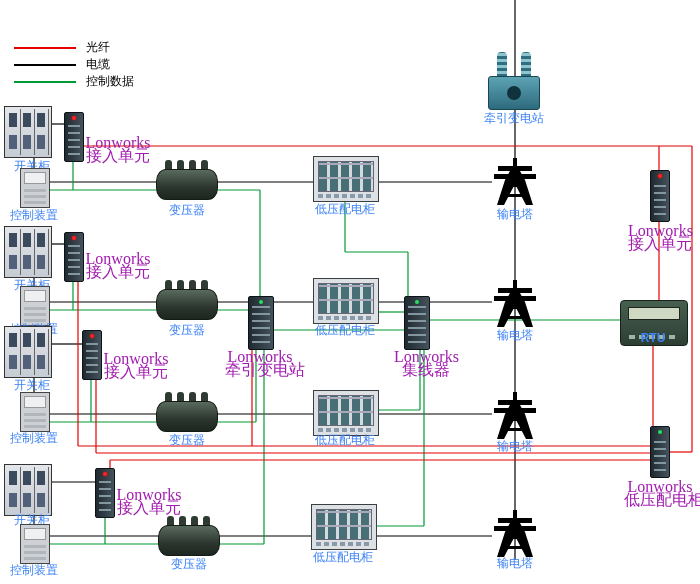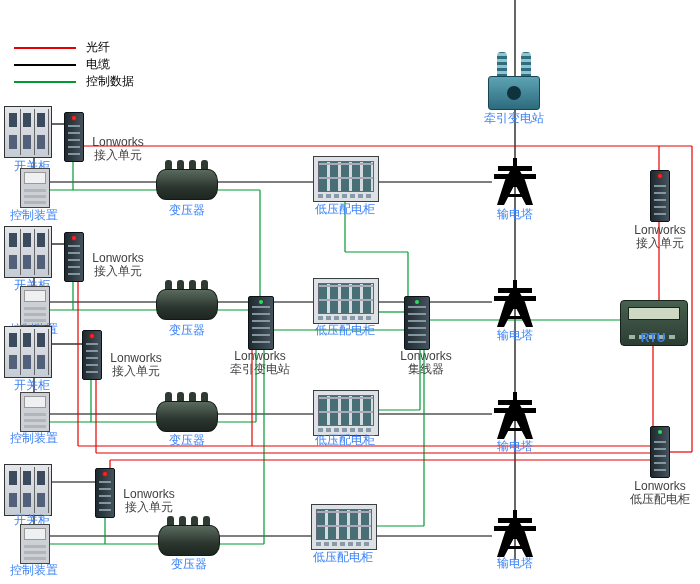--- a/index.html
+++ b/index.html
@@ -13,22 +13,22 @@
   svg.wires line.r{stroke:#e60000;stroke-width:1.2;}
 
   .legend{position:absolute;left:14px;top:39px;}
   .leg-row{height:17px;line-height:17px;font-size:12px;color:#000;white-space:nowrap;}
   .leg-line{display:inline-block;width:62px;height:0;border-top:2px solid #000;vertical-align:middle;}
   .c-r{border-color:#e60000;} .c-g{border-color:#009933;} .c-k{border-color:#000;}
   .leg-lbl{margin-left:10px;}
 
   .icon{position:absolute;}
   .lbl{position:absolute;font-size:12px;color:#3b82f6;text-align:center;line-height:13px;white-space:nowrap;}
-  .rlbl{position:absolute;font-size:12px;color:#404040;text-align:center;line-height:13px;
-        font-family:Liberation Sans, sans-serif;white-space:nowrap;}
+  .rlbl{position:absolute;font-size:16px;color:#a21caf;text-align:center;line-height:13px;
+        font-family:Liberation Serif, serif;white-space:nowrap;}
   .b{font-weight:bold;}
 
   
   .sg{width:46px;height:50px;background:linear-gradient(180deg,#e3e6ea,#c6ccd3);border:1px solid #333;}
   .sg::before{content:"";position:absolute;inset:2px;
       background:repeating-linear-gradient(90deg,transparent 0 13px,#666 13px 14px);}
   .sg::after{content:"";position:absolute;left:4px;top:6px;width:8px;height:14px;background:#3c4a5e;
       box-shadow:14px 0 0 #3c4a5e,28px 0 0 #3c4a5e,0 22px 0 #52607a,14px 22px 0 #52607a,28px 22px 0 #52607a;}
 
   

